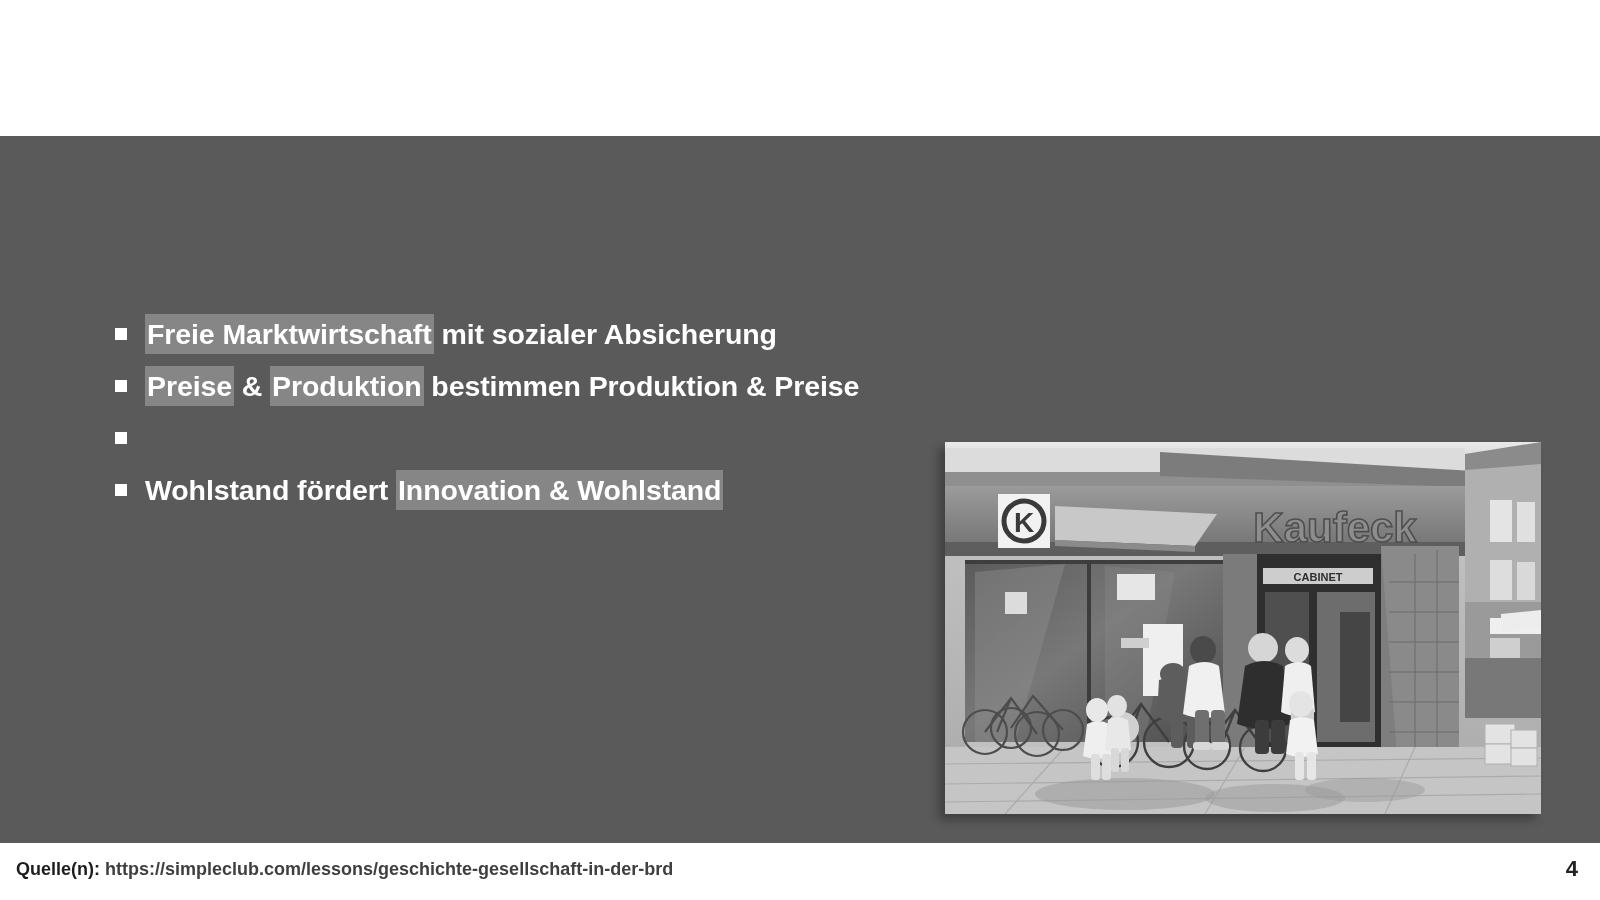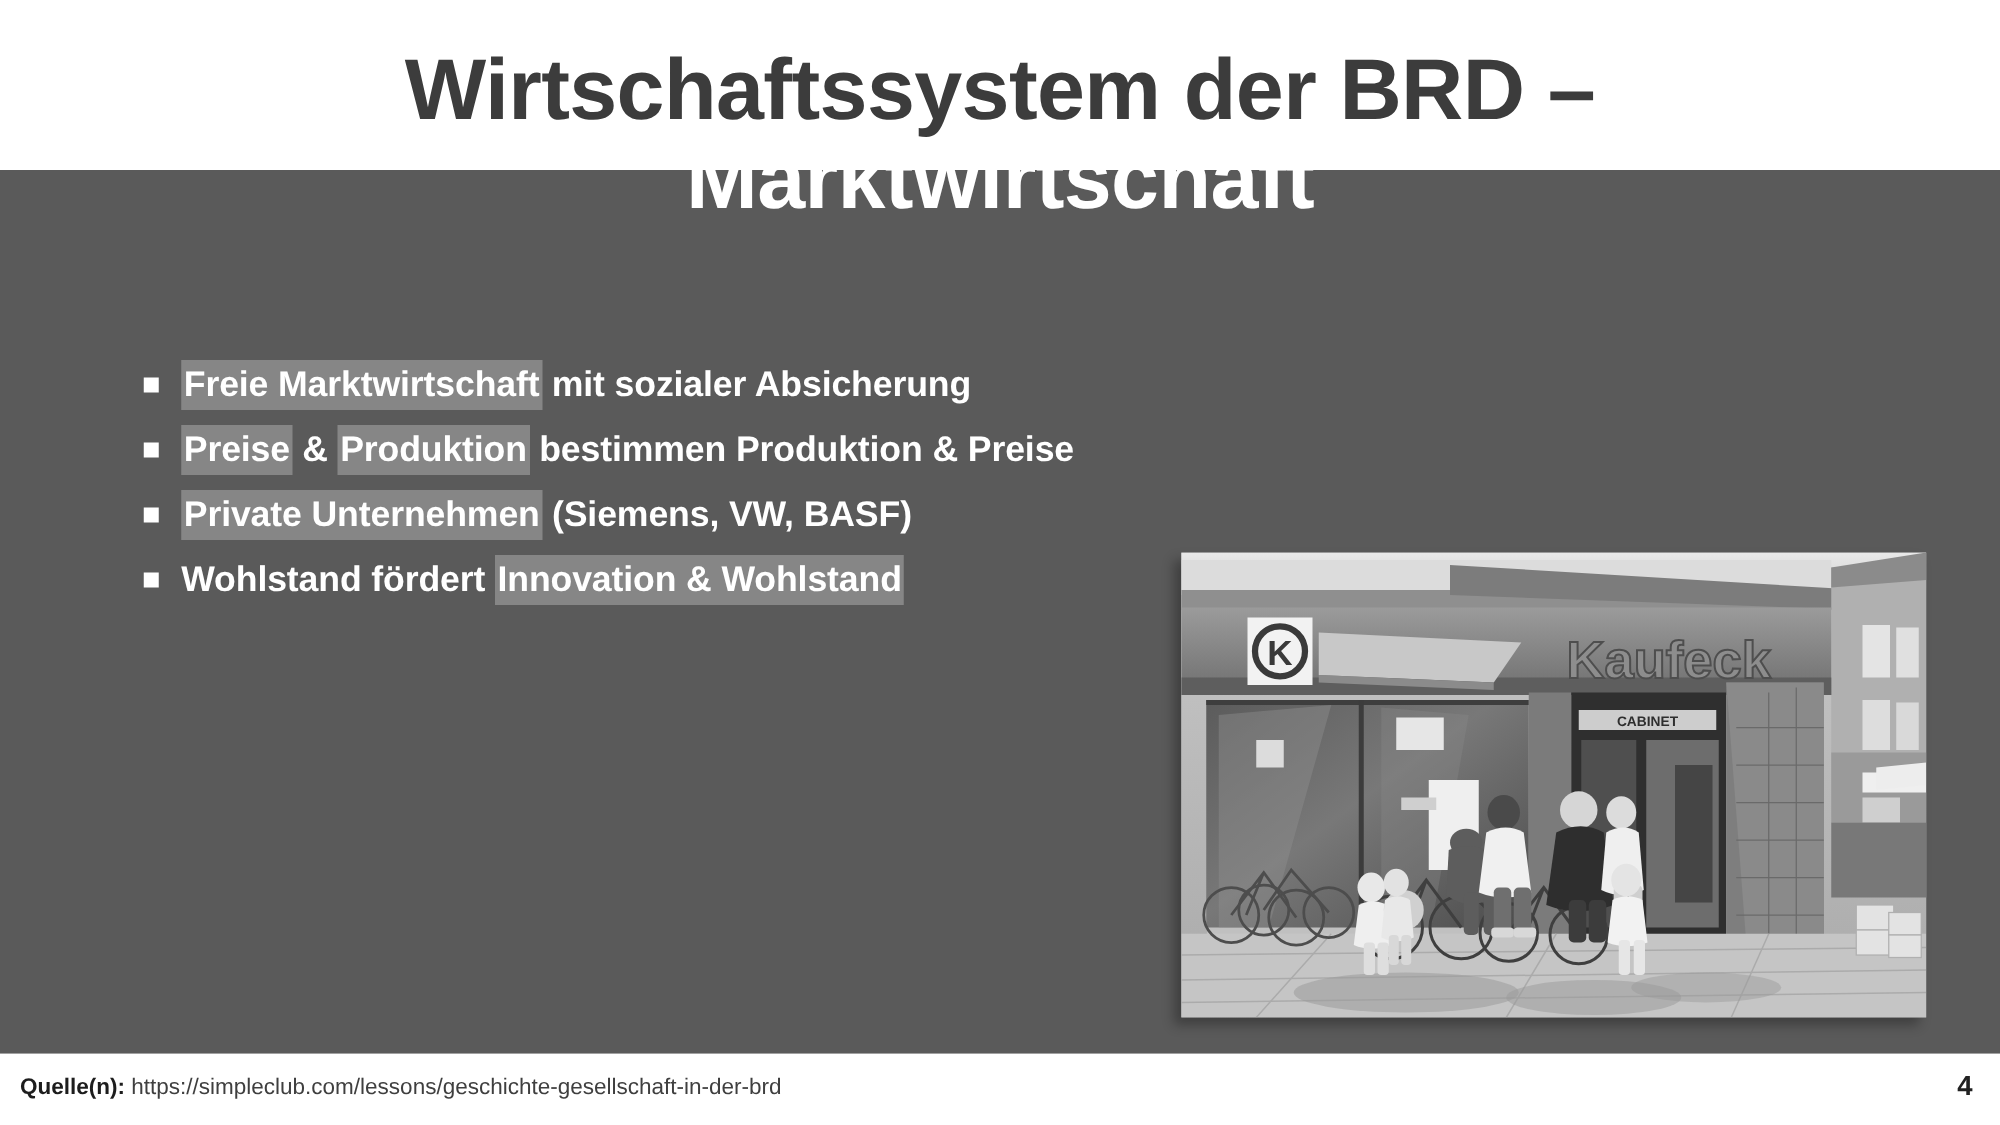--- a/index.html
+++ b/index.html
@@ -51,21 +51,21 @@
   }
   .title-line-2 {
     display: block;
     color: #ffffff;
   }
 
   
   .bullets {
     position: absolute;
     left: 115px;
-    top: 290px;
+    top: 316px;
     width: 900px;
     z-index: 6;
   }
   .bullet-row {
     display: flex;
     align-items: flex-start;
     margin-bottom: 16px;
     height: 36px;
   }
   .bullet-marker {
@@ -126,59 +126,54 @@
     top: 16px;
     font-size: 18px;
     color: #404040;
     white-space: nowrap;
   }
   .footer-source .src-label {
     font-weight: bold;
     color: #1d1d1d;
   }
   .footer-source .src-url {
-    font-weight: normal;
+    font-weight: bold;
     color: #3f3f3f;
   }
   .footer-page {
     position: absolute;
     right: 22px;
     top: 13px;
     font-size: 22px;
     font-weight: bold;
     color: #222222;
   }
 </style>
 </head>
 <body>
 
 <div class="slide">
 
   <div class="body-band"></div>
 
-  <div class="title-block">
-    <span class="title-line-1">Wirtschaftssystem der BRD –</span>
-    <span class="title-line-2">Marktwirtschaft</span>
-  </div>
 
   <div class="bullets">
 
     <div class="bullet-row">
       <span class="bullet-marker"></span>
       <span class="bullet-text"><span class="hl">Freie Marktwirtschaft</span><span> mit sozialer Absicherung</span></span>
     </div>
 
     <div class="bullet-row">
       <span class="bullet-marker"></span>
       <span class="bullet-text"><span class="hl">Preise</span><span> &amp; </span><span class="hl">Produktion</span><span> bestimmen Produktion &amp; Preise</span></span>
     </div>
 
     <div class="bullet-row">
       <span class="bullet-marker"></span>
-      <span class="bullet-text"><span class="hl">Private Unternehmen</span><span> (Siemens, VW, BASF)</span></span>
     </div>
 
     <div class="bullet-row">
       <span class="bullet-marker"></span>
       <span class="bullet-text"><span>Wohlstand fördert </span><span class="hl">Innovation &amp; Wohlstand</span></span>
     </div>
 
   </div>
 
   <div class="photo-frame">

